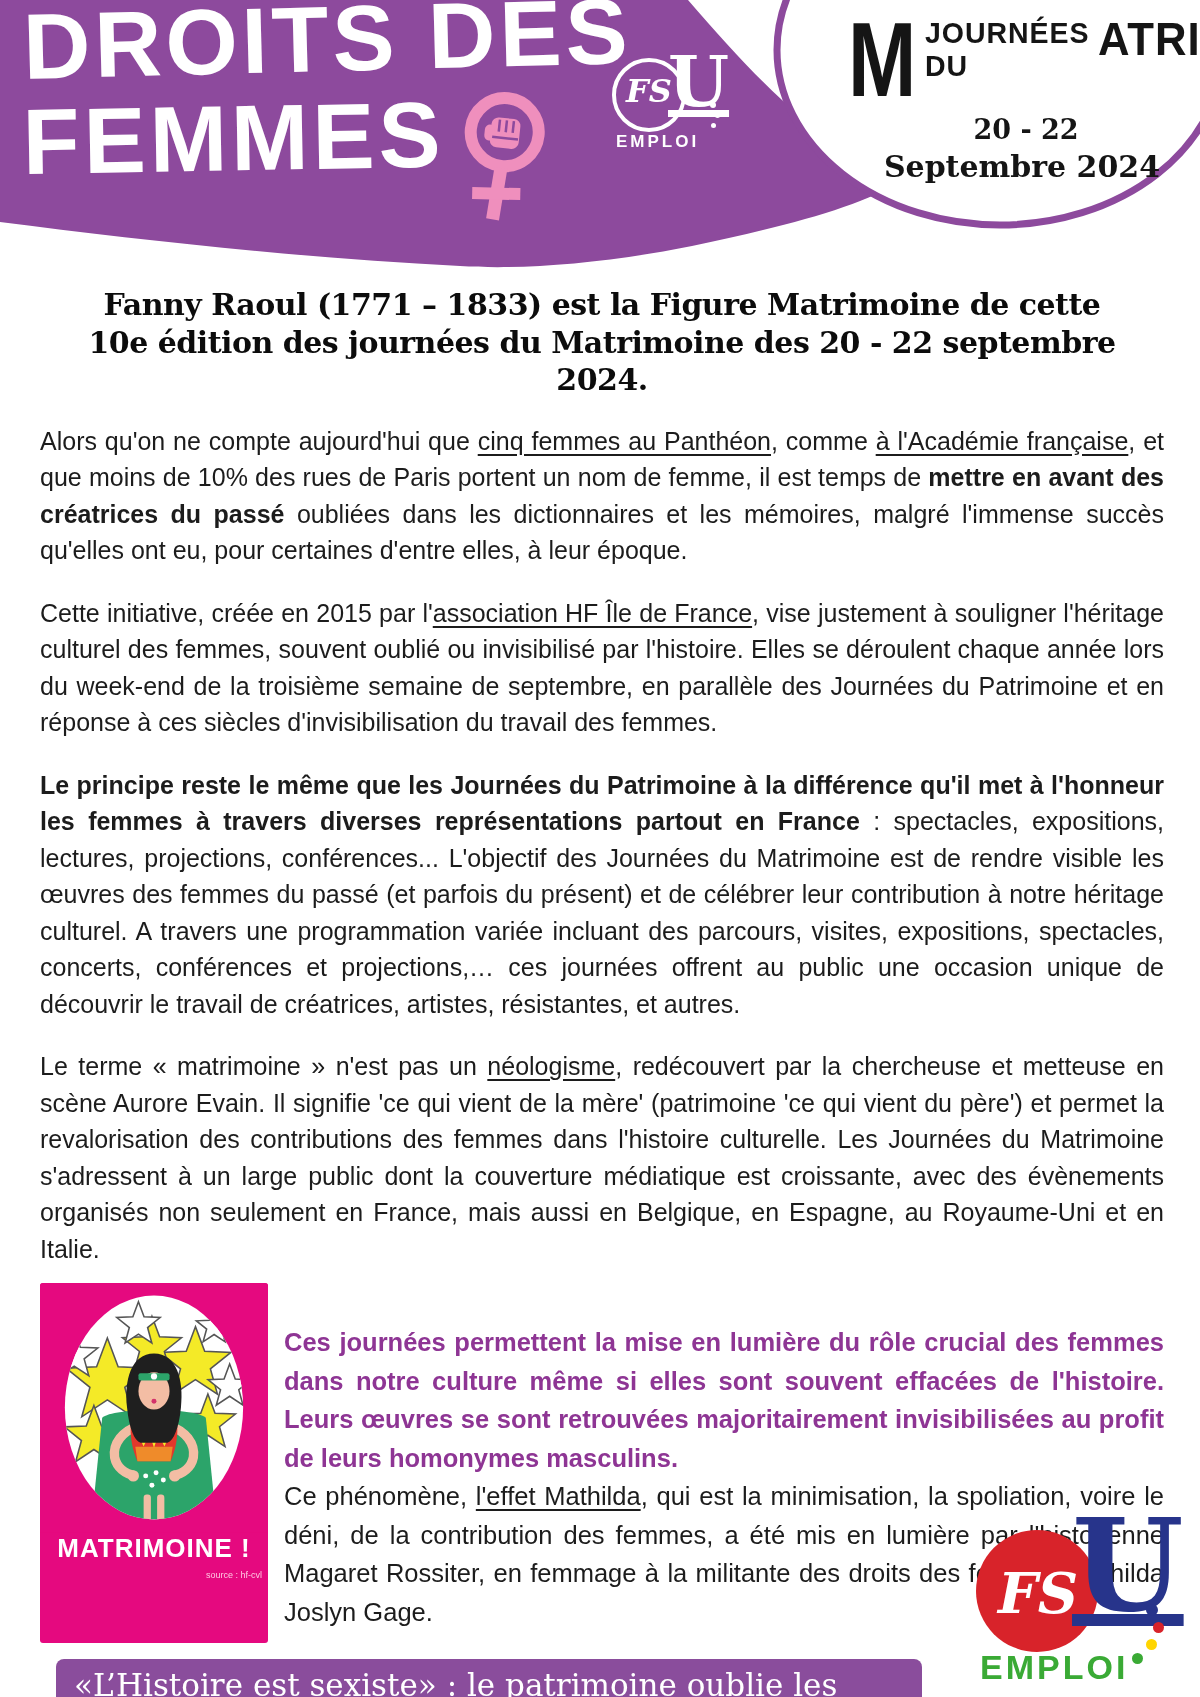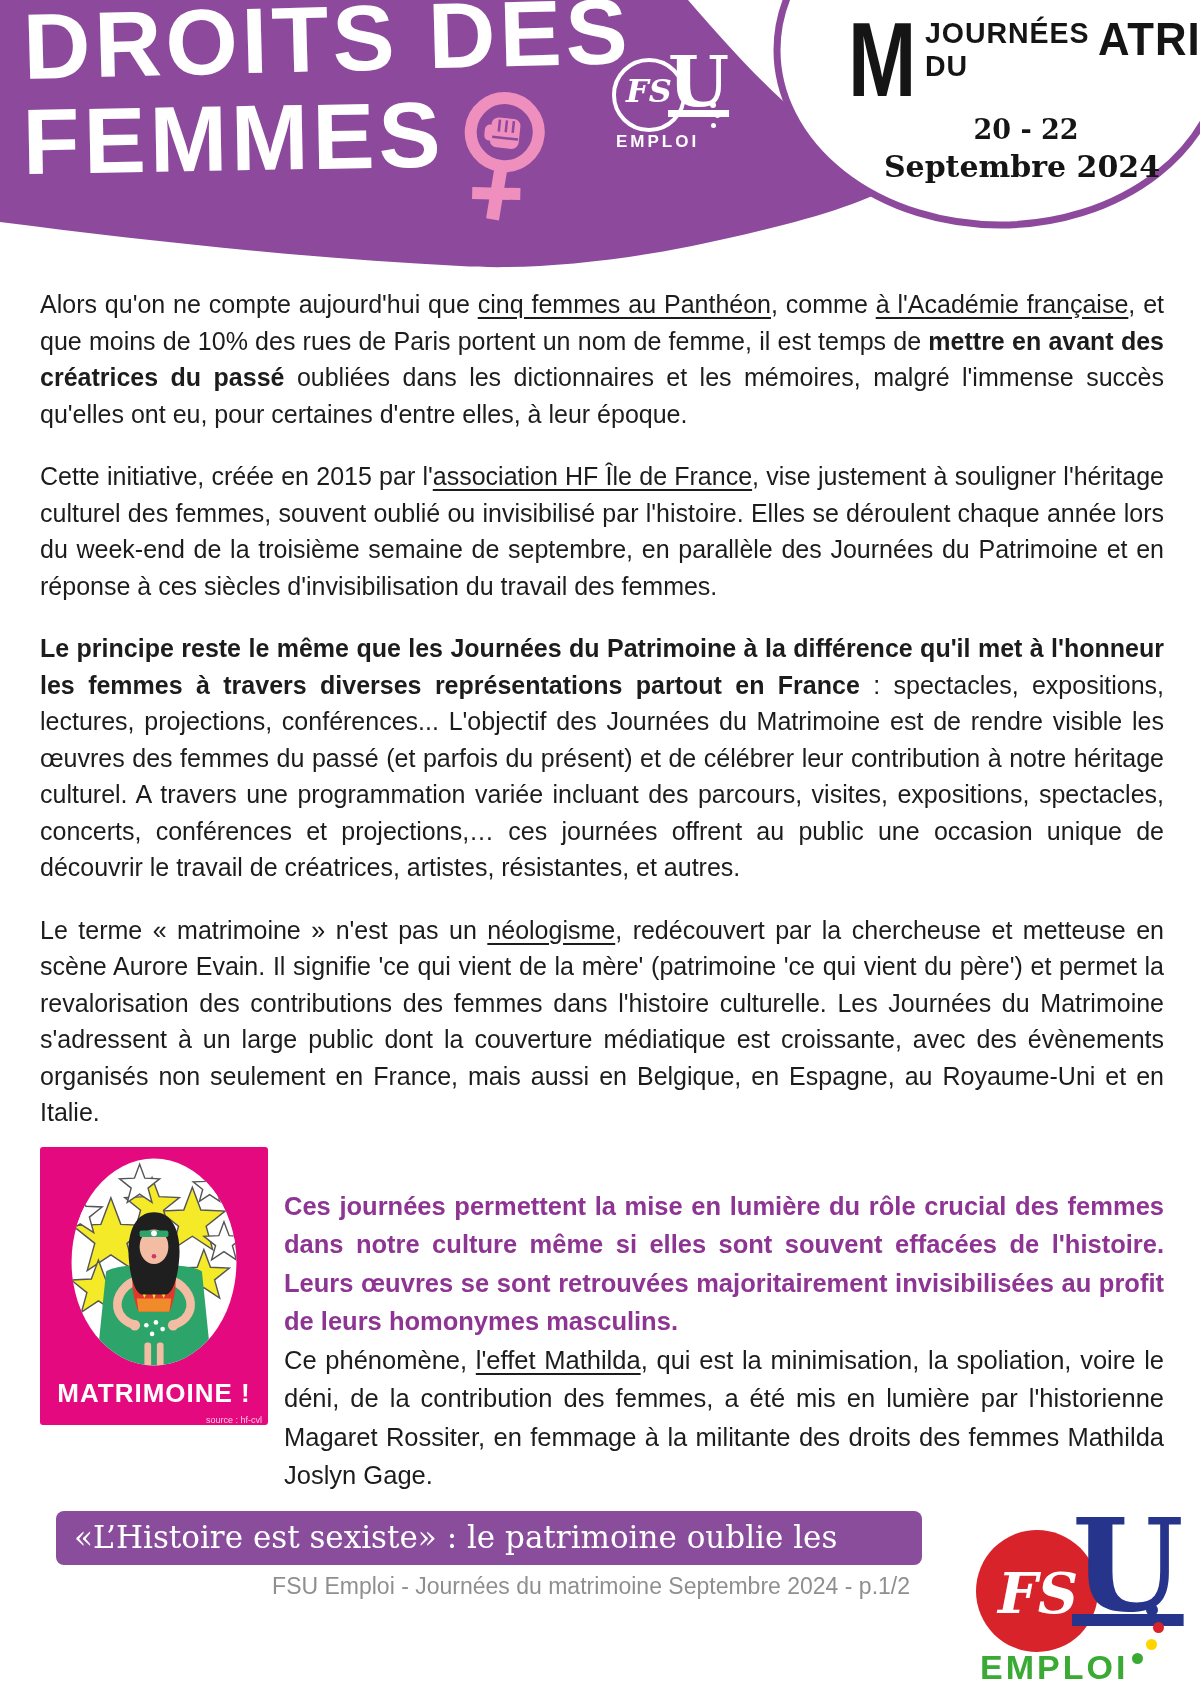--- a/index.html
+++ b/index.html
@@ -37,21 +37,21 @@
   .content{position:absolute;left:40px;right:36px;top:286px;}
   h1.doc-title{margin:0 0 24px 0;text-align:center;font-family:"DejaVu Serif",serif;
                font-weight:bold;font-size:30px;line-height:1.25;color:#0c0c0c;letter-spacing:-0.5px;}
   p.body-p{margin:0 0 26px 0;font-size:25px;line-height:36.5px;text-align:justify;color:#1c1c1c;}
   .b{font-weight:bold;}
   .u{text-decoration:underline;text-underline-offset:4px;}
   .purple{color:#8e3594;font-weight:bold;}
 
   
   .row{display:flex;gap:16px;margin-top:2px;}
-  .poster{flex:0 0 228px;width:228px;height:278px;background:#e5097f;border-radius:3px;
+  .poster{flex:0 0 228px;width:228px;height:360px;background:#e5097f;border-radius:3px;
           display:flex;flex-direction:column;overflow:hidden;}
   .poster-caption{margin-top:0px;text-align:center;color:#fff;font-weight:bold;font-size:26px;letter-spacing:1px;}
   .poster-src{text-align:right;padding-right:6px;font-size:9px;color:#ffc9e2;margin-top:6px;}
   .aside{flex:1;margin-top:40px;}
   p.aside-p{margin:0;font-size:25.5px;line-height:38.5px;text-align:justify;color:#1c1c1c;}
 
   
   .banner{margin:16px 0 0 16px;width:848px;height:54px;background:#8a4d9c;border-radius:8px;
           color:#fff;font-family:"DejaVu Serif",serif;font-size:31px;line-height:53px;padding-left:18px;}
   .footer{width:870px;margin-top:8px;text-align:right;font-size:23px;color:#8f8f8f;}
@@ -115,20 +115,24 @@
     <div class="badge-m">M</div>
     <div class="badge-col">
       <div class="badge-l1">JOURNÉES DU</div>
       <div class="badge-l2">ATRIMOINE</div>
     </div>
   </div>
   <div class="badge-d1">20 - 22</div>
   <div class="badge-d2">Septembre 2024</div>
 
   <div class="content">
+    <h1 class="doc-title">
+      <span>Fanny Raoul (1771 – 1833) est la Figure Matrimoine de cette</span><br>
+      <span>10e édition des journées du Matrimoine des 20 - 22 septembre 2024.</span>
+    </h1>
 
     <p class="body-p"><span>Alors qu'on ne compte aujourd'hui que </span><span class="u">cinq femmes au Panthéon</span><span>, comme </span><span class="u">à l'Académie française</span><span>, et que moins de 10% des rues de Paris portent un nom de femme, il est temps de </span><span class="b">mettre en avant des créatrices du passé</span><span> oubliées dans les dictionnaires et les mémoires, malgré l'immense succès qu'elles ont eu, pour certaines d'entre elles, à leur époque.</span></p>
     <p class="body-p"><span>Cette initiative, créée en 2015 par l'</span><span class="u">association HF Île de France</span><span>, vise justement à souligner l'héritage culturel des femmes, souvent oublié ou invisibilisé par l'histoire. Elles se déroulent chaque année lors du week-end de la troisième semaine de septembre, en parallèle des Journées du Patrimoine et en réponse à ces siècles d'invisibilisation du travail des femmes.</span></p>
     <p class="body-p"><span class="b">Le principe reste le même que les Journées du Patrimoine à la différence qu'il met à l'honneur les femmes à travers diverses représentations partout en France</span><span> : spectacles, expositions, lectures, projections, conférences... L'objectif des Journées du Matrimoine est de rendre visible les œuvres des femmes du passé (et parfois du présent) et de célébrer leur contribution à notre héritage culturel. A travers une programmation variée incluant des parcours, visites, expositions, spectacles, concerts, conférences et projections,… ces journées offrent au public une occasion unique de découvrir le travail de créatrices, artistes, résistantes, et autres.</span></p>
     <p class="body-p" style="margin-bottom:16px;"><span>Le terme « matrimoine » n'est pas un </span><span class="u">néologisme</span><span>, redécouvert par la chercheuse et metteuse en scène Aurore Evain. Il signifie 'ce qui vient de la mère' (patrimoine 'ce qui vient du père') et permet la revalorisation des contributions des femmes dans l'histoire culturelle. Les Journées du Matrimoine s'adressent à un large public dont la couverture médiatique est croissante, avec des évènements organisés non seulement en France, mais aussi en Belgique, en Espagne, au Royaume-Uni et en Italie.</span></p>
 
     <div class="row">
 
       <div class="poster">
         <svg width="228" height="250" viewBox="0 0 220 241">

